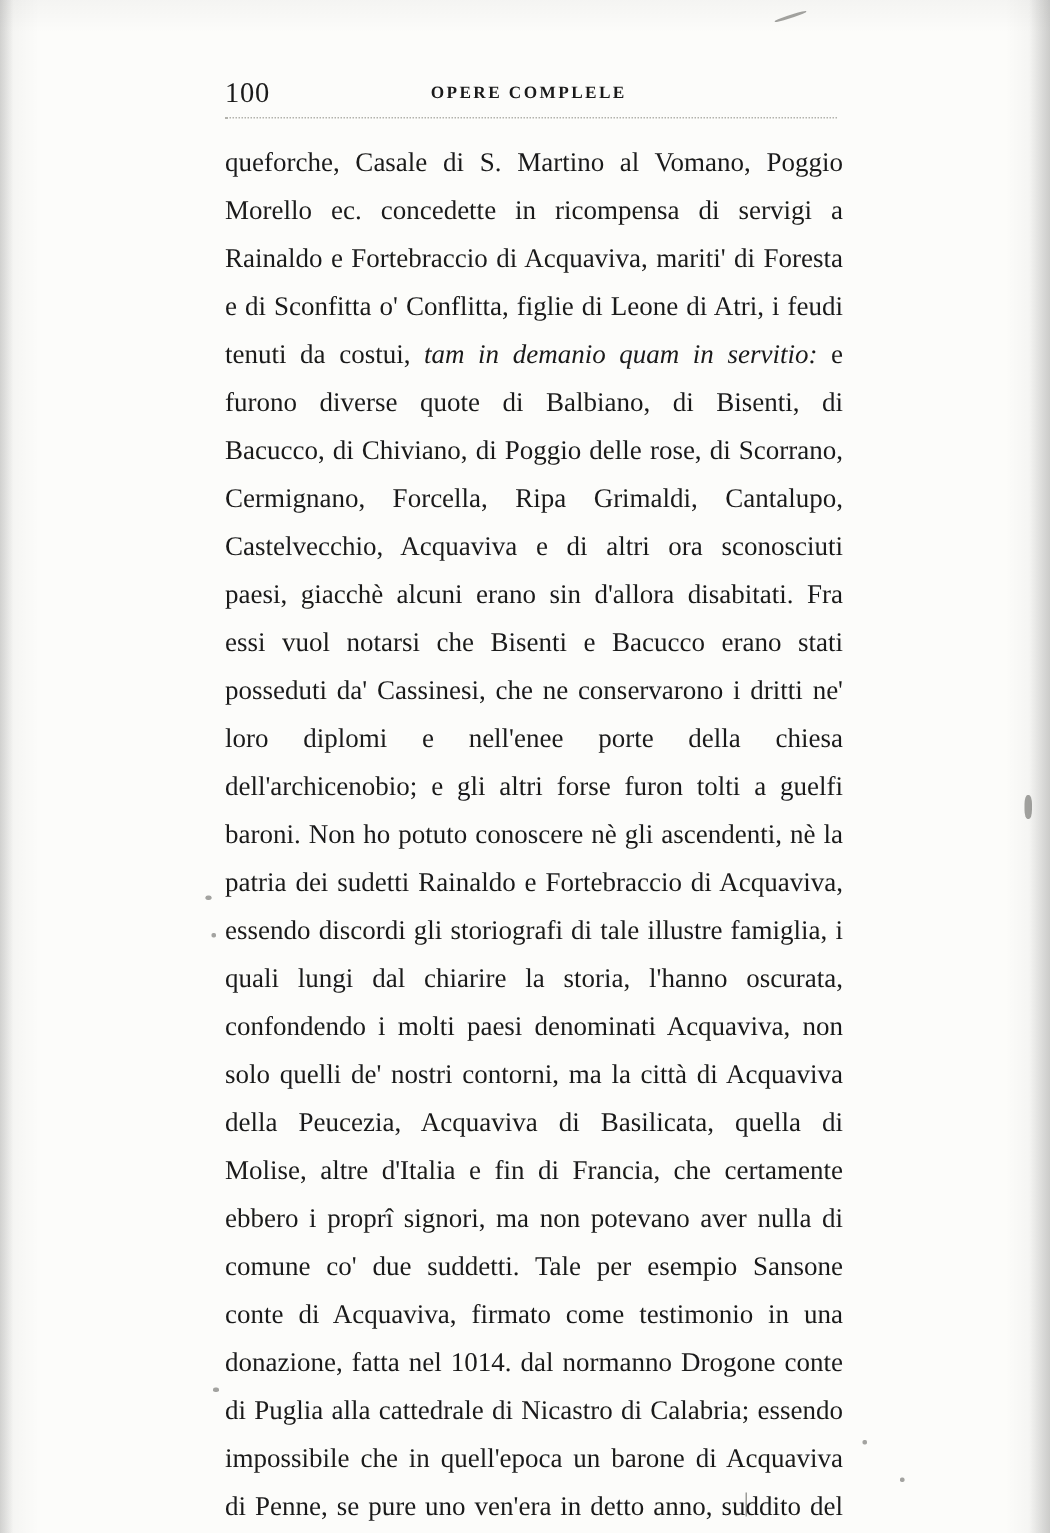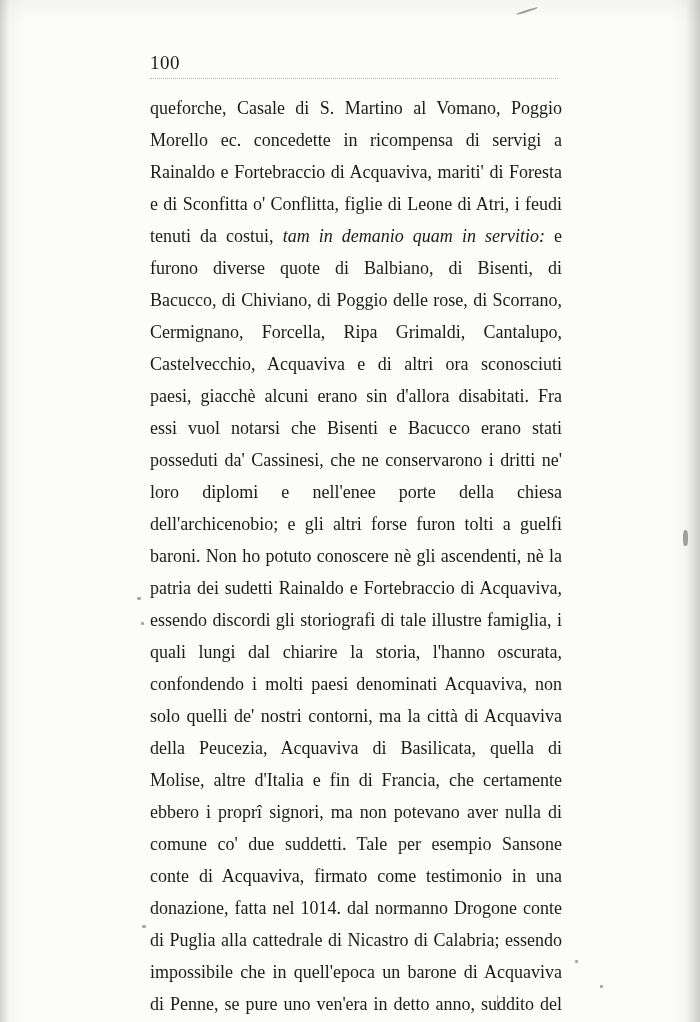--- a/index.html
+++ b/index.html
@@ -141,20 +141,21 @@
   <div class="speck" style="left:137px; top:597px; width:4px; height:3px;"></div>
   <div class="speck" style="left:141px; top:622px; width:3px; height:3px;"></div>
   <div class="speck" style="left:142px; top:925px; width:4px; height:3px;"></div>
   <div class="speck" style="left:575px; top:960px; width:3px; height:3px;"></div>
   <div class="speck" style="left:600px; top:985px; width:3px; height:3px;"></div>
   <div class="speck" style="left:683px; top:530px; width:5px; height:16px;"></div>
   <div class="mark-tick" style="left:497px; top:995px; height:16px;"></div>
 
   <div class="header">
     <div class="folio">100</div>
+    <div class="running-title">OPERE COMPLELE</div>
   </div>
 
   <div class="rule"></div>
 
   <div class="body-text">
       <p><span>queforche, Casale di S. Martino al Vomano, Poggio Morello ec. concedette in ricompensa di servigi a Rainaldo e Fortebraccio di Acquaviva, mariti' di Foresta e di Sconfitta o' Conflitta, figlie di Leone di Atri, i feudi tenuti da costui, </span><span class="it">tam in demanio quam in servitio:</span><span> e furono diverse quote di Balbiano, di Bisenti, di Bacucco, di Chiviano, di Poggio delle rose, di Scorrano, Cermignano, Forcella, Ripa Grimaldi, Cantalupo, Castelvecchio, Acquaviva e di altri ora sconosciuti paesi, giacchè alcuni erano sin d'allora disabitati. Fra essi vuol notarsi che Bisenti e Bacucco erano stati posseduti da' Cassinesi, che ne conservarono i dritti ne' loro diplomi e nell'enee porte della chiesa dell'archicenobio; e gli altri forse furon tolti a guelfi baroni. Non ho potuto conoscere nè gli ascendenti, nè la patria dei sudetti Rainaldo e Fortebraccio di Acquaviva, essendo discordi gli storiografi di tale illustre famiglia, i quali lungi dal chiarire la storia, l'hanno oscurata, confondendo i molti paesi denominati Acquaviva, non solo quelli de' nostri contorni, ma la città di Acquaviva della Peucezia, Acquaviva di Basilicata, quella di Molise, altre d'Italia e fin di Francia, che certamente ebbero i proprî signori, ma non potevano aver nulla di comune co' due suddetti. Tale per esempio Sansone conte di Acquaviva, firmato come testimonio in una donazione, fatta nel 1014. dal normanno Drogone conte di Puglia alla cattedrale di Nicastro di Calabria; essendo impossibile che in quell'epoca un barone di Acquaviva di Penne, se pure uno ven'era in detto anno, suddito del signore di Pagliara ed in conseguenza del duca di Spoleto, si trovasse in Calabria al seguito di un capo normanno. Così si trova Iortuario conte di Acquaviva, protonotario imperiale nel 1199. Il feudo di costui non poteva essere nelle nostre regioni, perchè nessun paese in tal tempo avea titolo di contea, meno l'Apruzio in concreto e Penne. Similmente Andrea di Acquaviva, giustiziere di Terra d'Otranto regnando Federico II, era signore di Acquaviva di Basilicata, e fu uno de' baroni che accolsero nei loro castelli i prigionieri lombardi (Bor. Appen. pag. 136 al 164).</span></p>
       <p class="indent"><span>Quindi, poichè ad uno regioni è permesso dir la sua</span></p>
     </div>
 
 </div>

